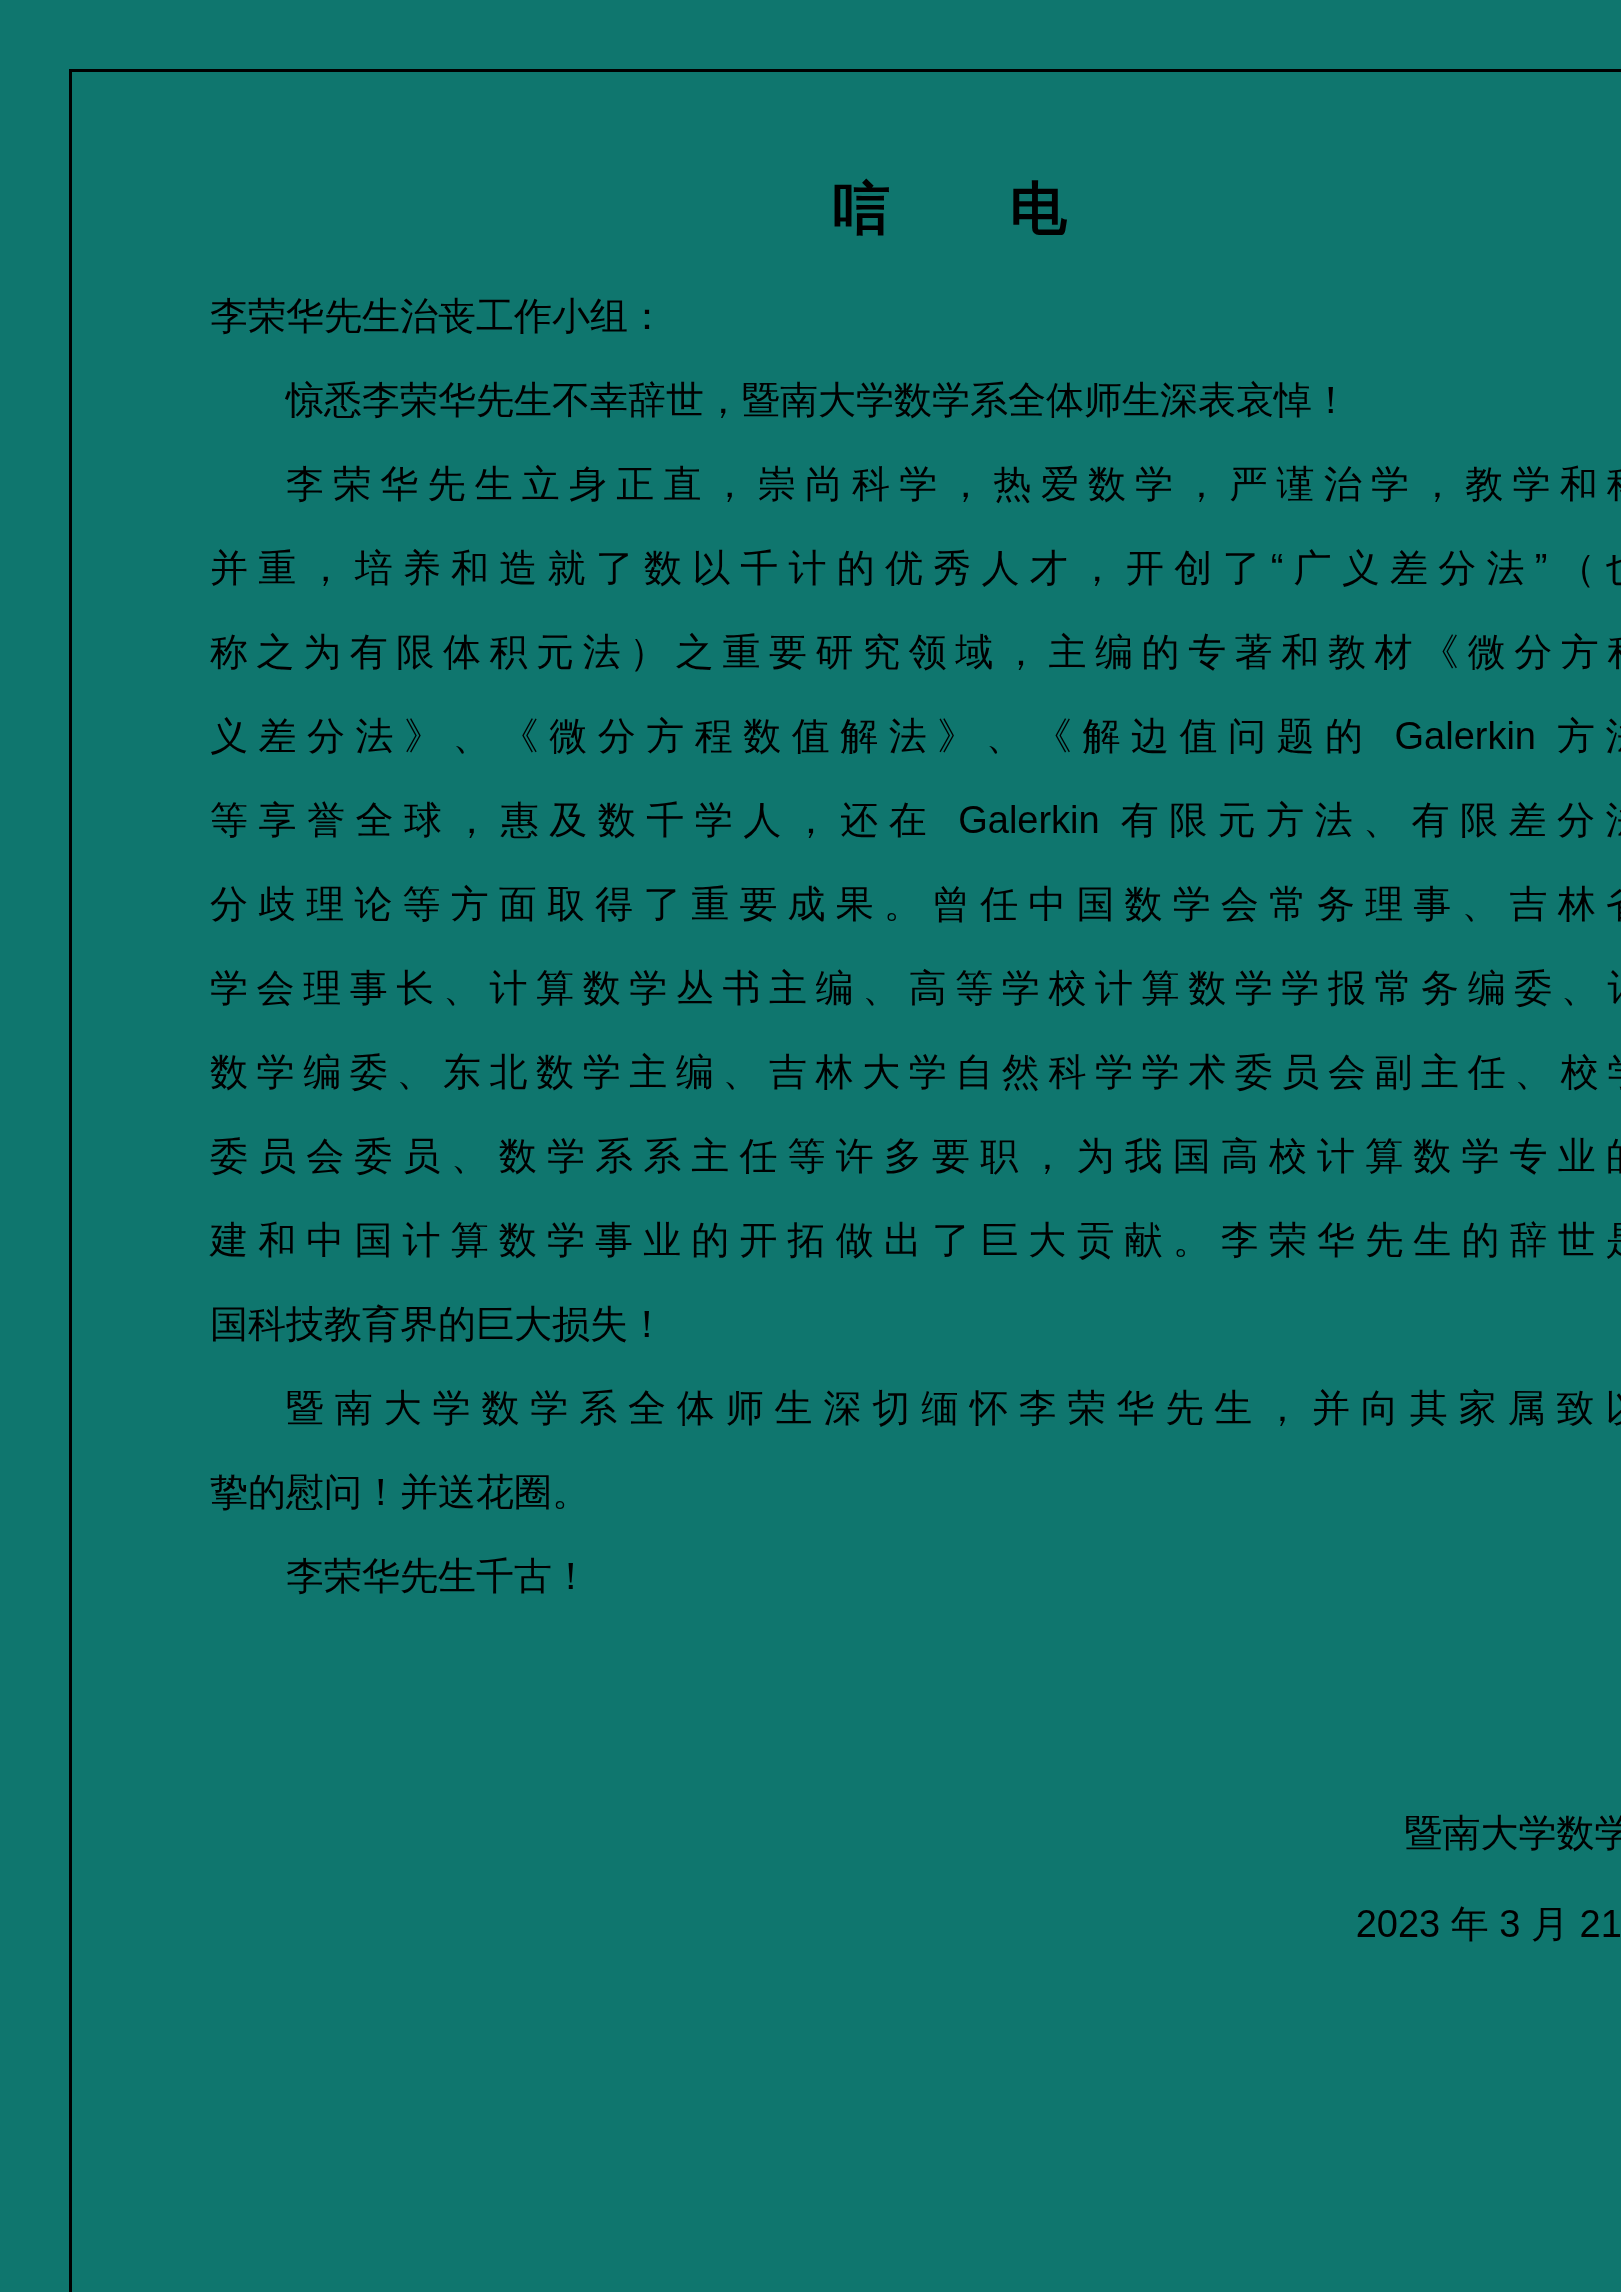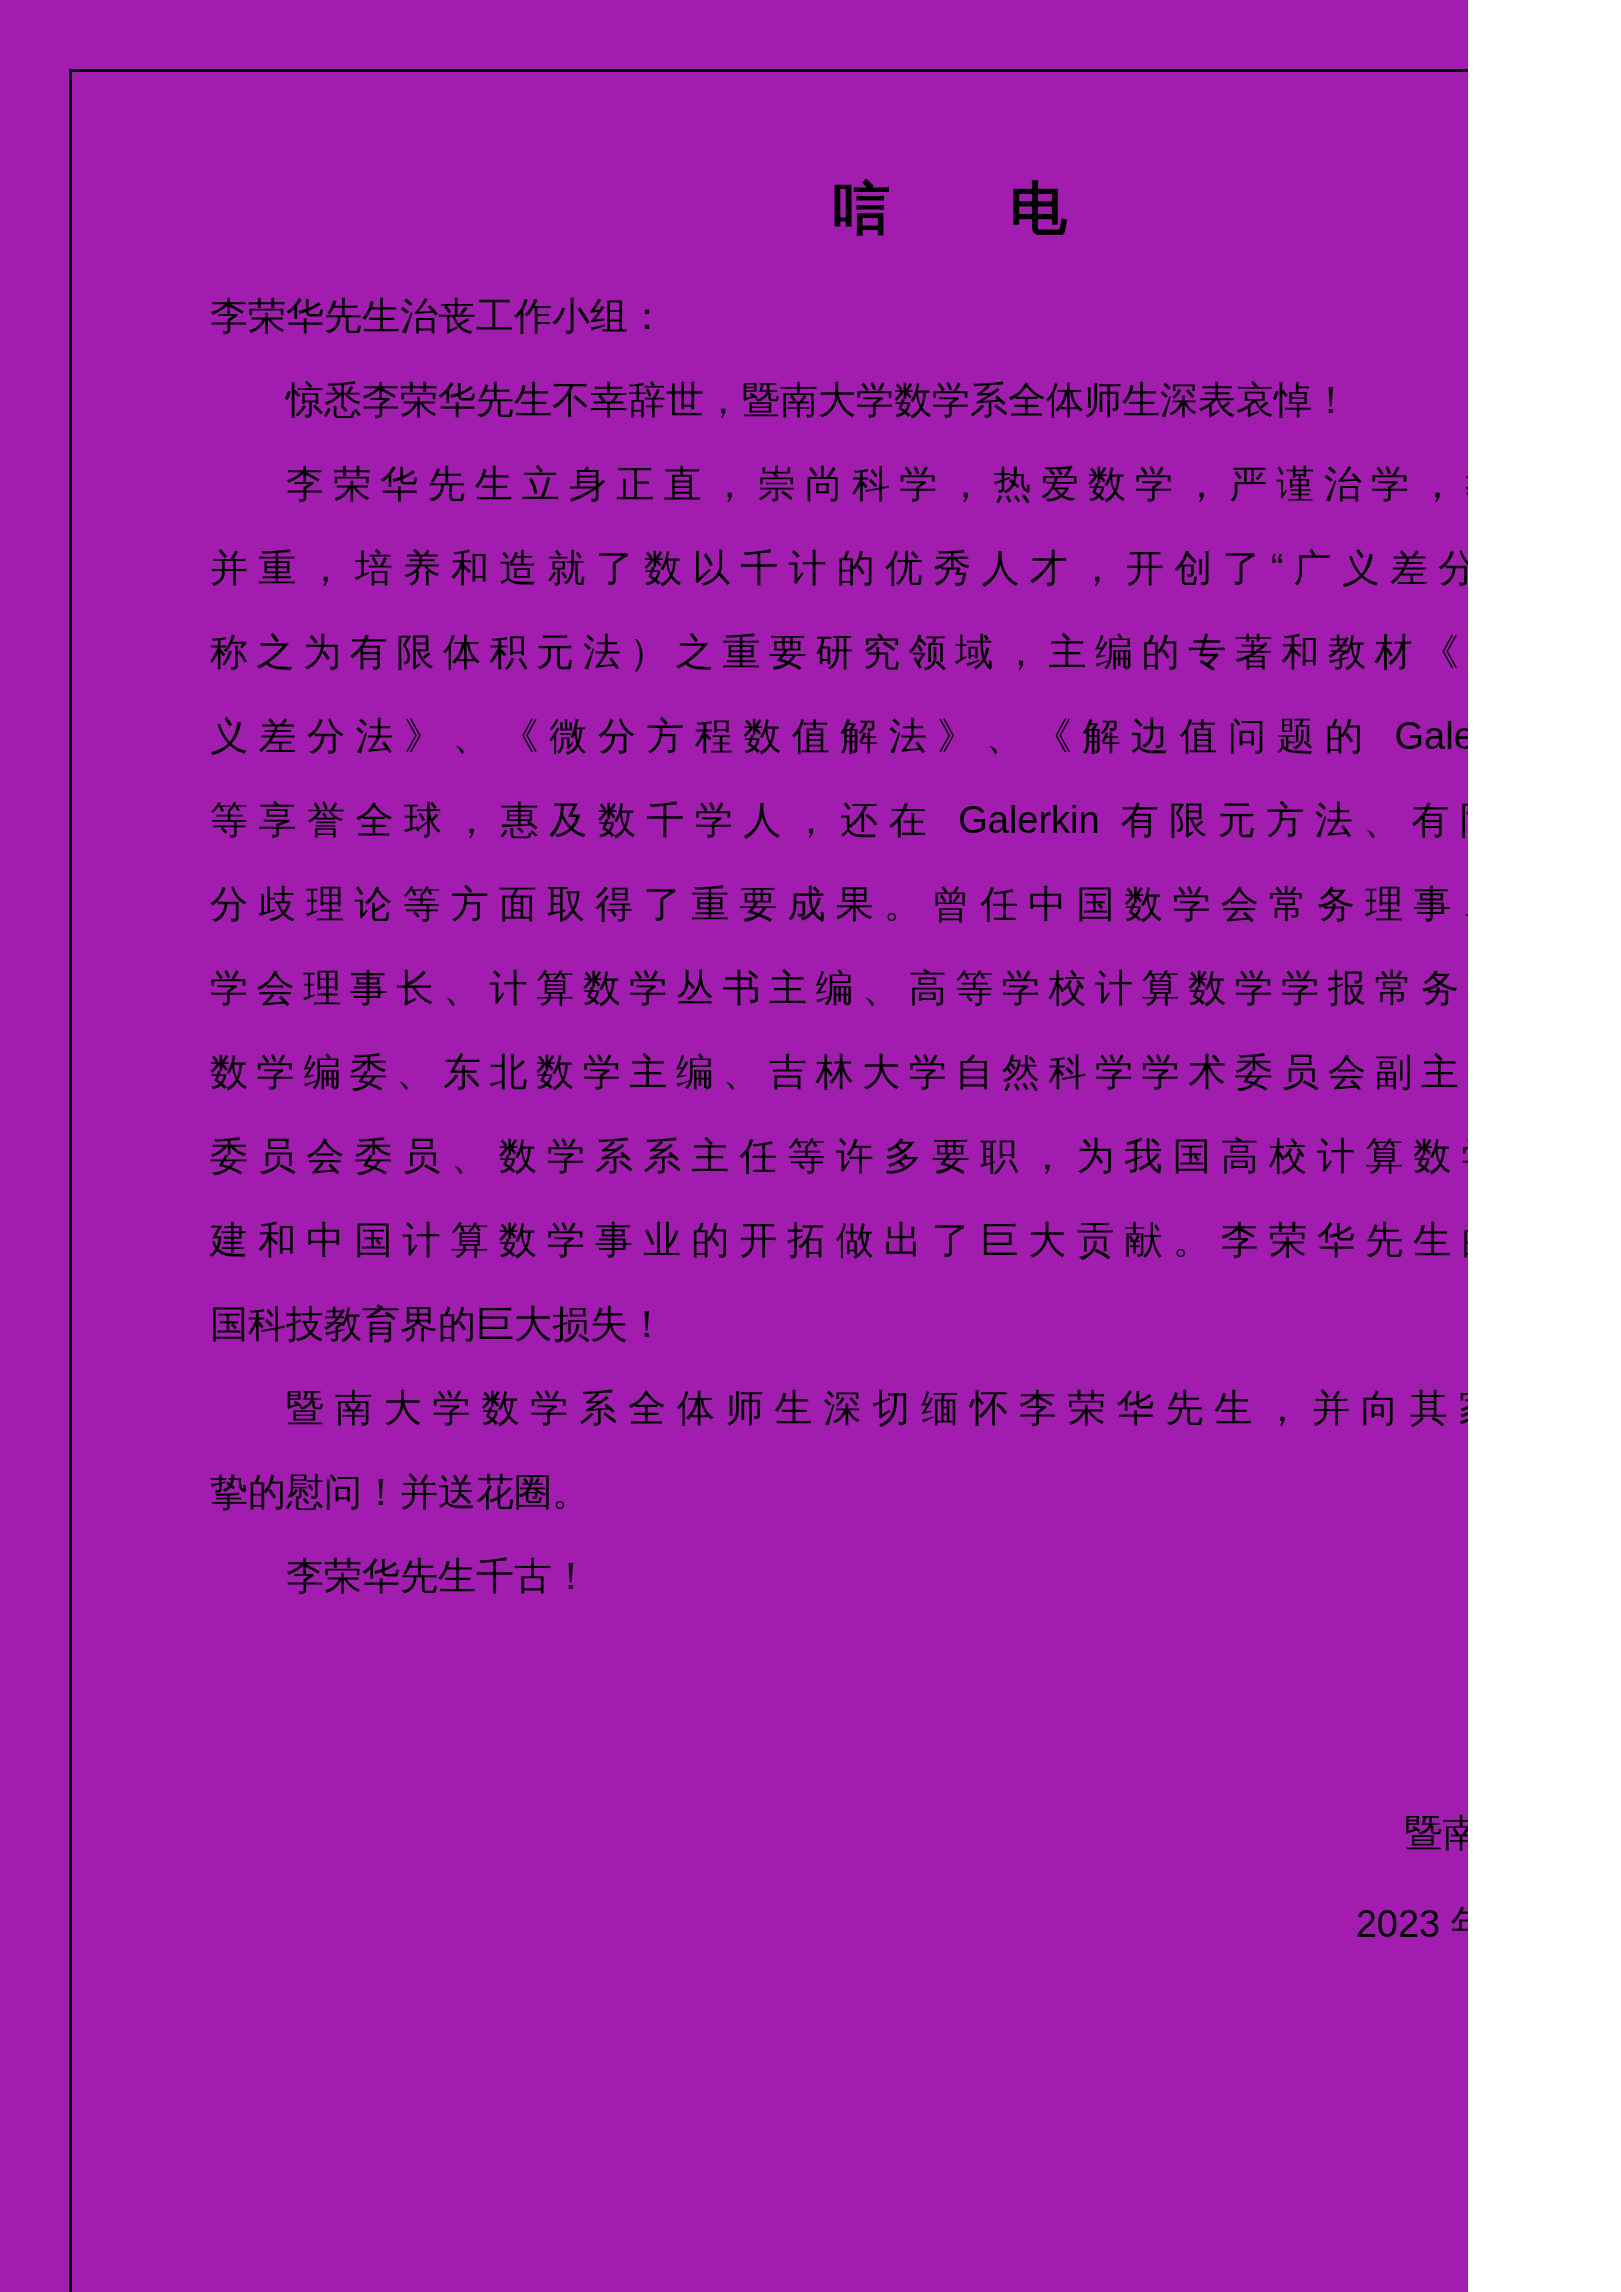--- a/index.html
+++ b/index.html
@@ -2,23 +2,23 @@
 <html><head>
 <meta charset="utf-8">
 <style>
   html, body {
     margin: 0;
     padding: 0;
     background: #ffffff;
   }
   .page {
     position: relative;
-    width: 1468px;
+    width: 1621px;
     height: 2293px;
-    background: #a21caf;
+    background: #0f766e;
     font-family: "Liberation Sans", sans-serif;
     color: #000000;
     overflow: hidden;
     text-decoration: underline;
   }
   .frame {
     position: absolute;
     left: 69px;
     top: 69px;
     width: 1482px;   

